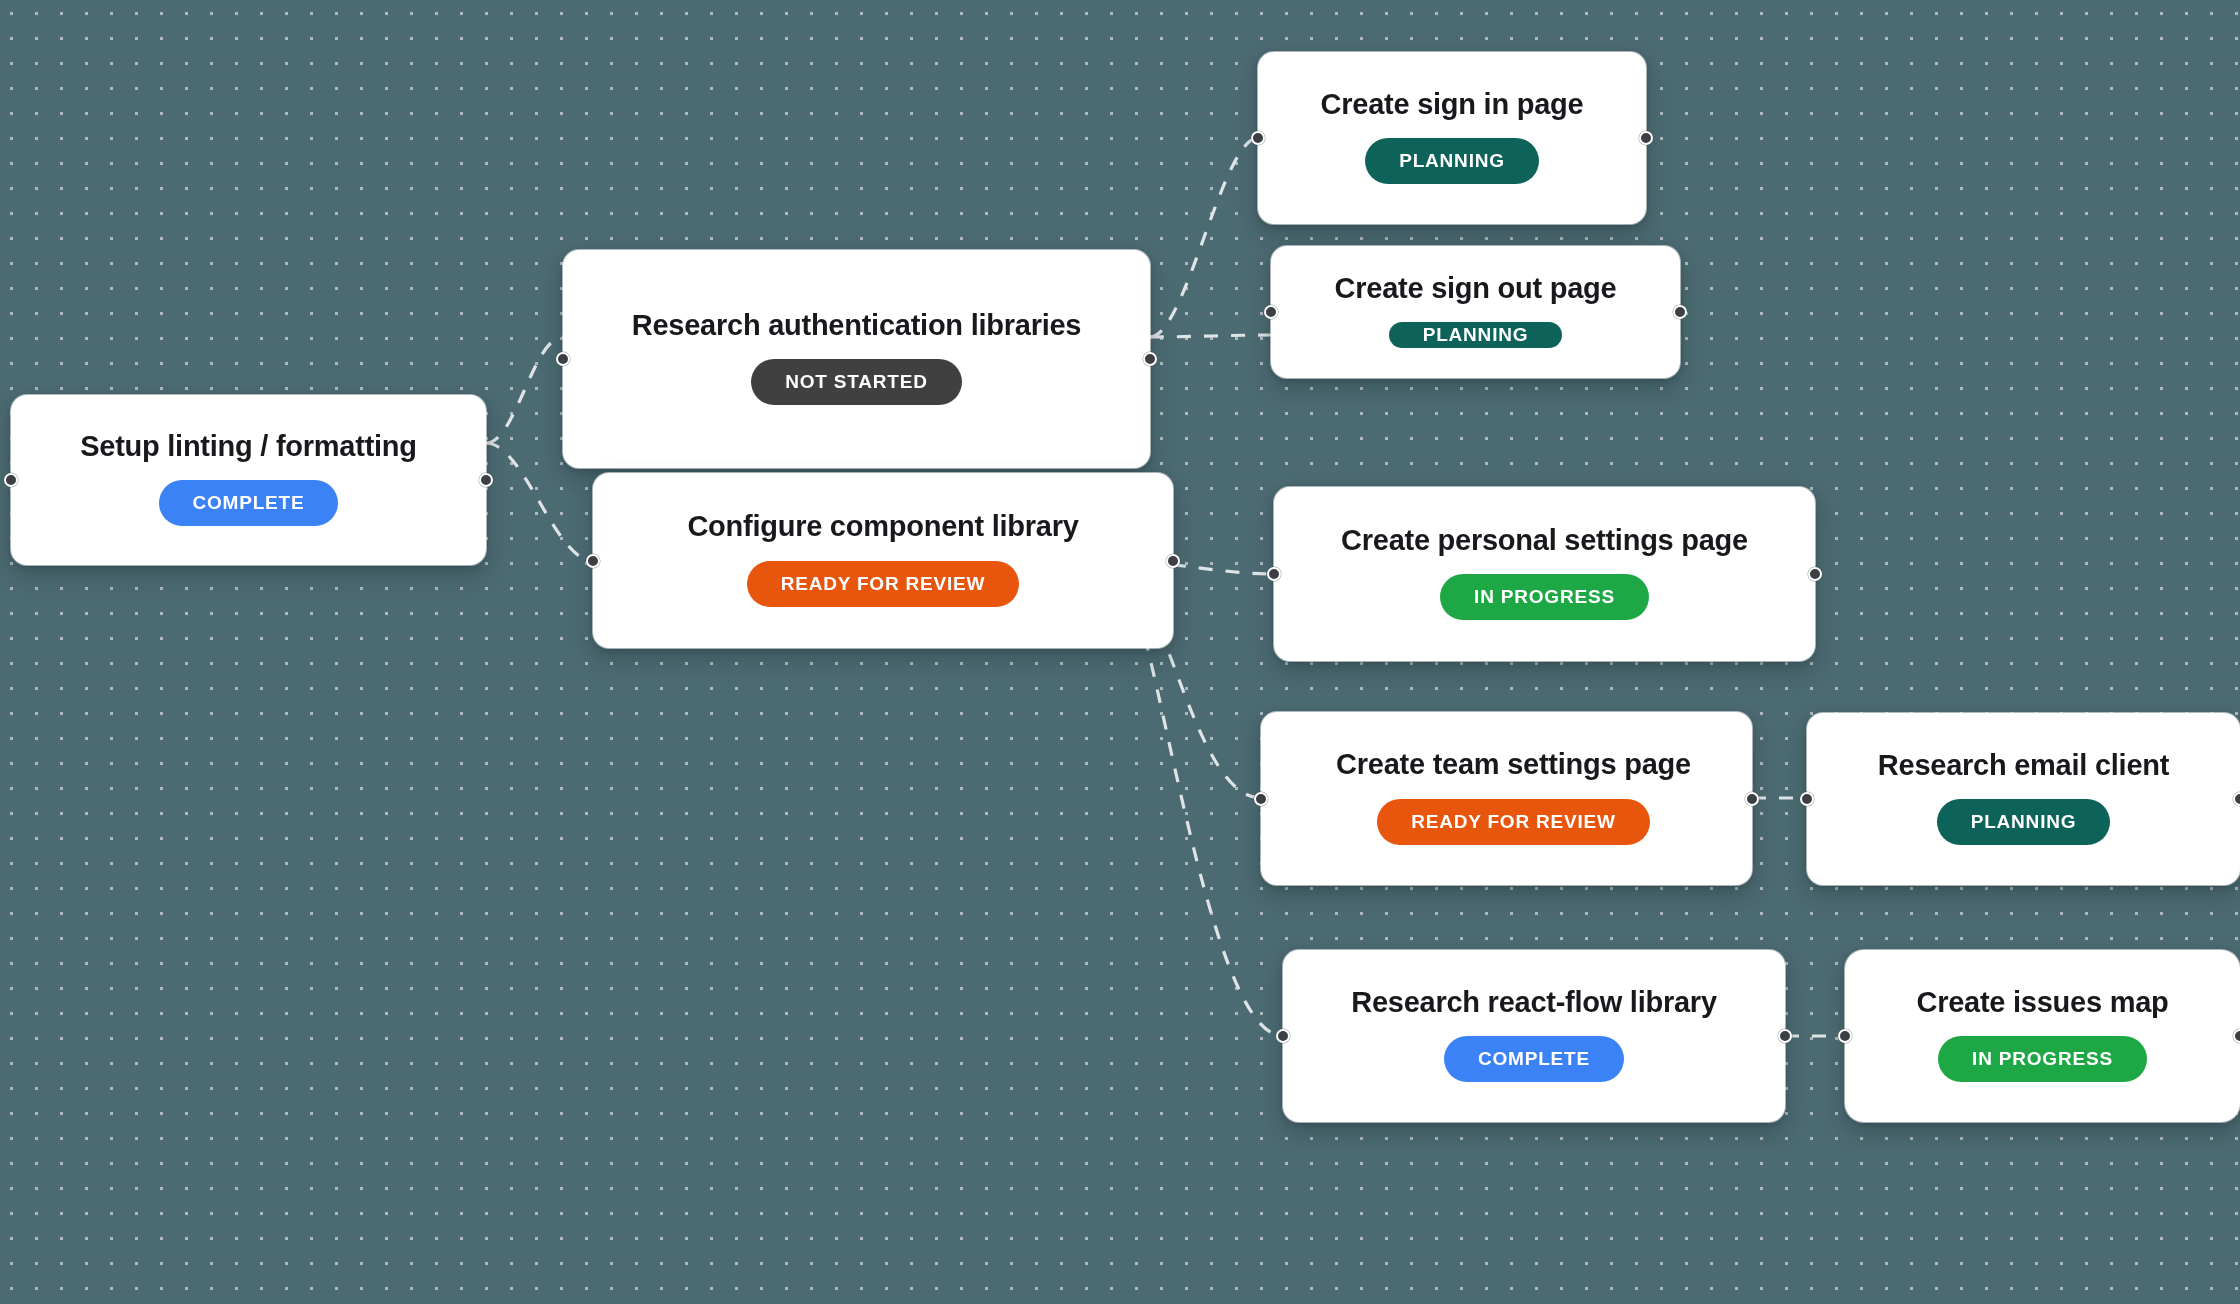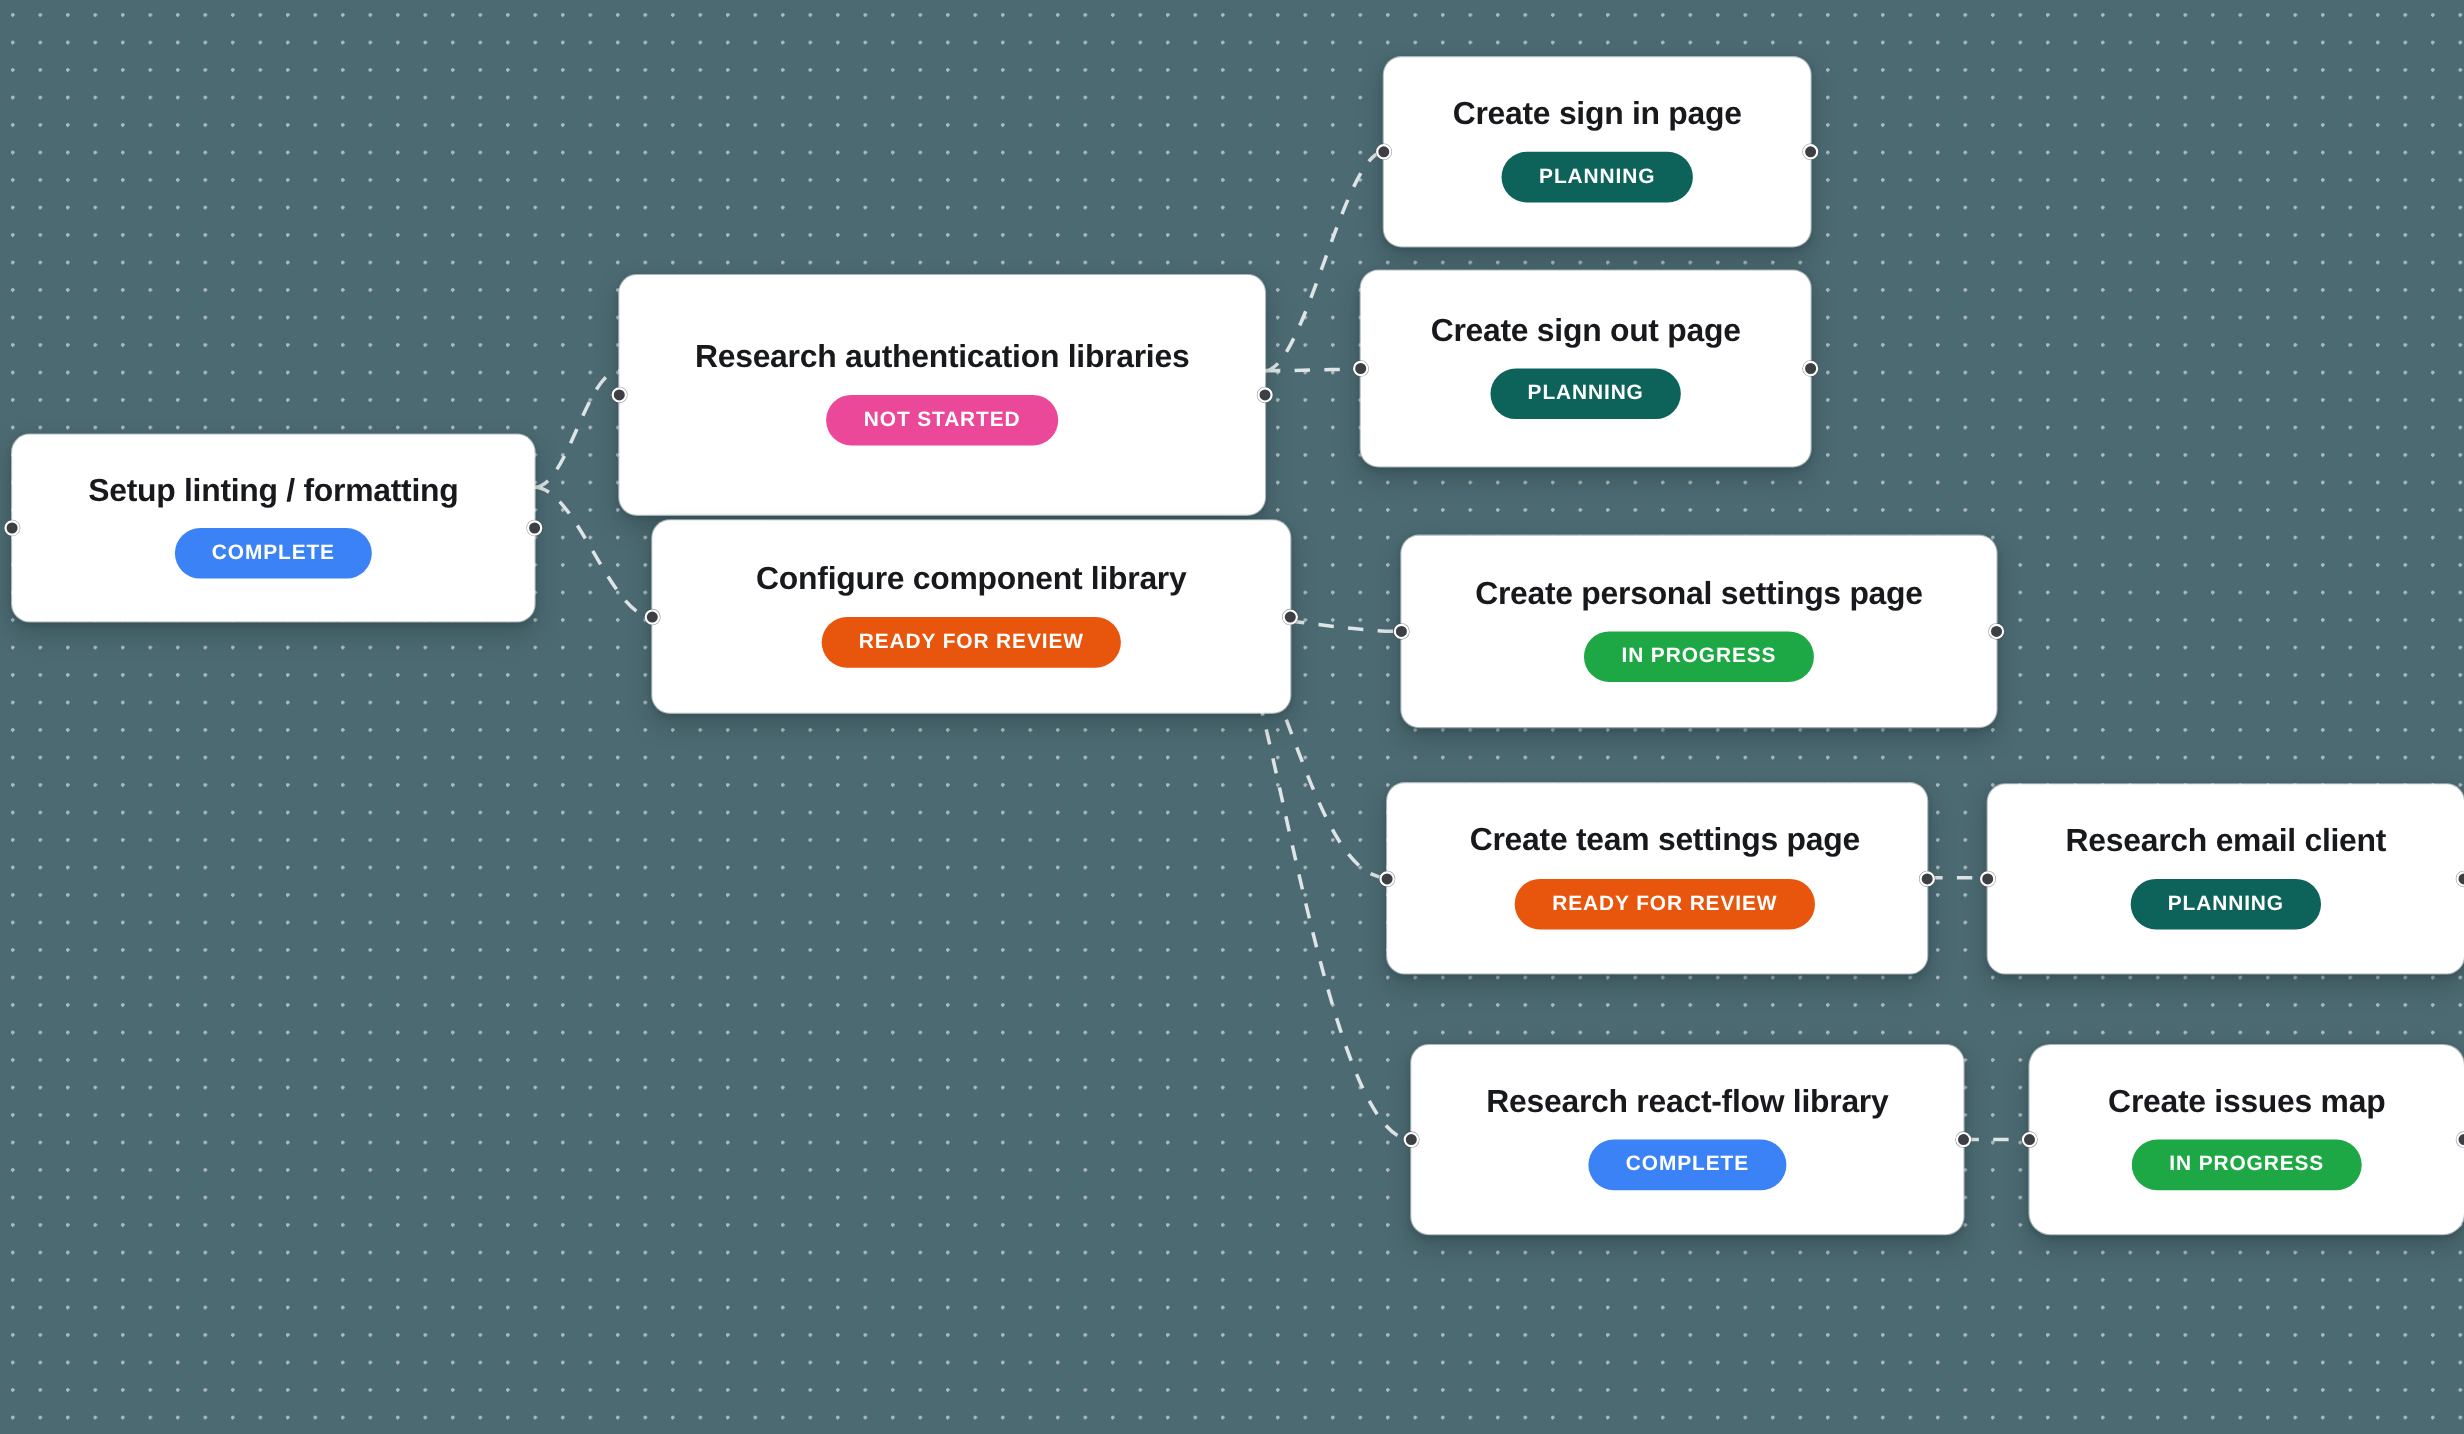--- a/index.html
+++ b/index.html
@@ -133,36 +133,36 @@
   <div id="nodes-layer">
       <div class="node-card" style="left: 11px; top: 358px; width: 475px; height: 170px; margin-top: 37px;">
         <div class="handle left"></div>
         <div class="node-title">Setup linting / formatting</div>
         <button class="status-badge" style="background: rgb(59, 130, 246);">COMPLETE</button>
         <div class="handle right"></div>
       </div>
       <div class="node-card" style="left: 563px; top: 250px; width: 587px; height: 218px;">
         <div class="handle left"></div>
         <div class="node-title">Research authentication libraries</div>
-        <button class="status-badge" style="background: #ec4899;">NOT STARTED</button>
+        <button class="status-badge" style="background: #404040;">NOT STARTED</button>
         <div class="handle right"></div>
       </div>
       <div class="node-card" style="left: 593px; top: 473px; width: 580px; height: 175px;">
         <div class="handle left"></div>
         <div class="node-title">Configure component library</div>
         <button class="status-badge" style="background: rgb(232, 85, 12);">READY FOR REVIEW</button>
         <div class="handle right"></div>
       </div>
       <div class="node-card" style="left: 1258px; top: 52px; width: 388px; height: 172px;">
         <div class="handle left"></div>
         <div class="node-title">Create sign in page</div>
         <button class="status-badge" style="background: rgb(13, 98, 89);">PLANNING</button>
         <div class="handle right"></div>
       </div>
-      <div class="node-card" style="left: 1237px; top: 246px; width: 409px; height: 178px;">
+      <div class="node-card" style="left: 1271px; top: 246px; width: 409px; height: 132px;">
         <div class="handle left"></div>
         <div class="node-title">Create sign out page</div>
         <button class="status-badge" style="background: rgb(13, 98, 89);">PLANNING</button>
         <div class="handle right"></div>
       </div>
       <div class="node-card" style="left: 1274px; top: 487px; width: 541px; height: 174px;">
         <div class="handle left"></div>
         <div class="node-title">Create personal settings page</div>
         <button class="status-badge" style="background: rgb(30, 168, 69);">IN PROGRESS</button>
         <div class="handle right"></div>

